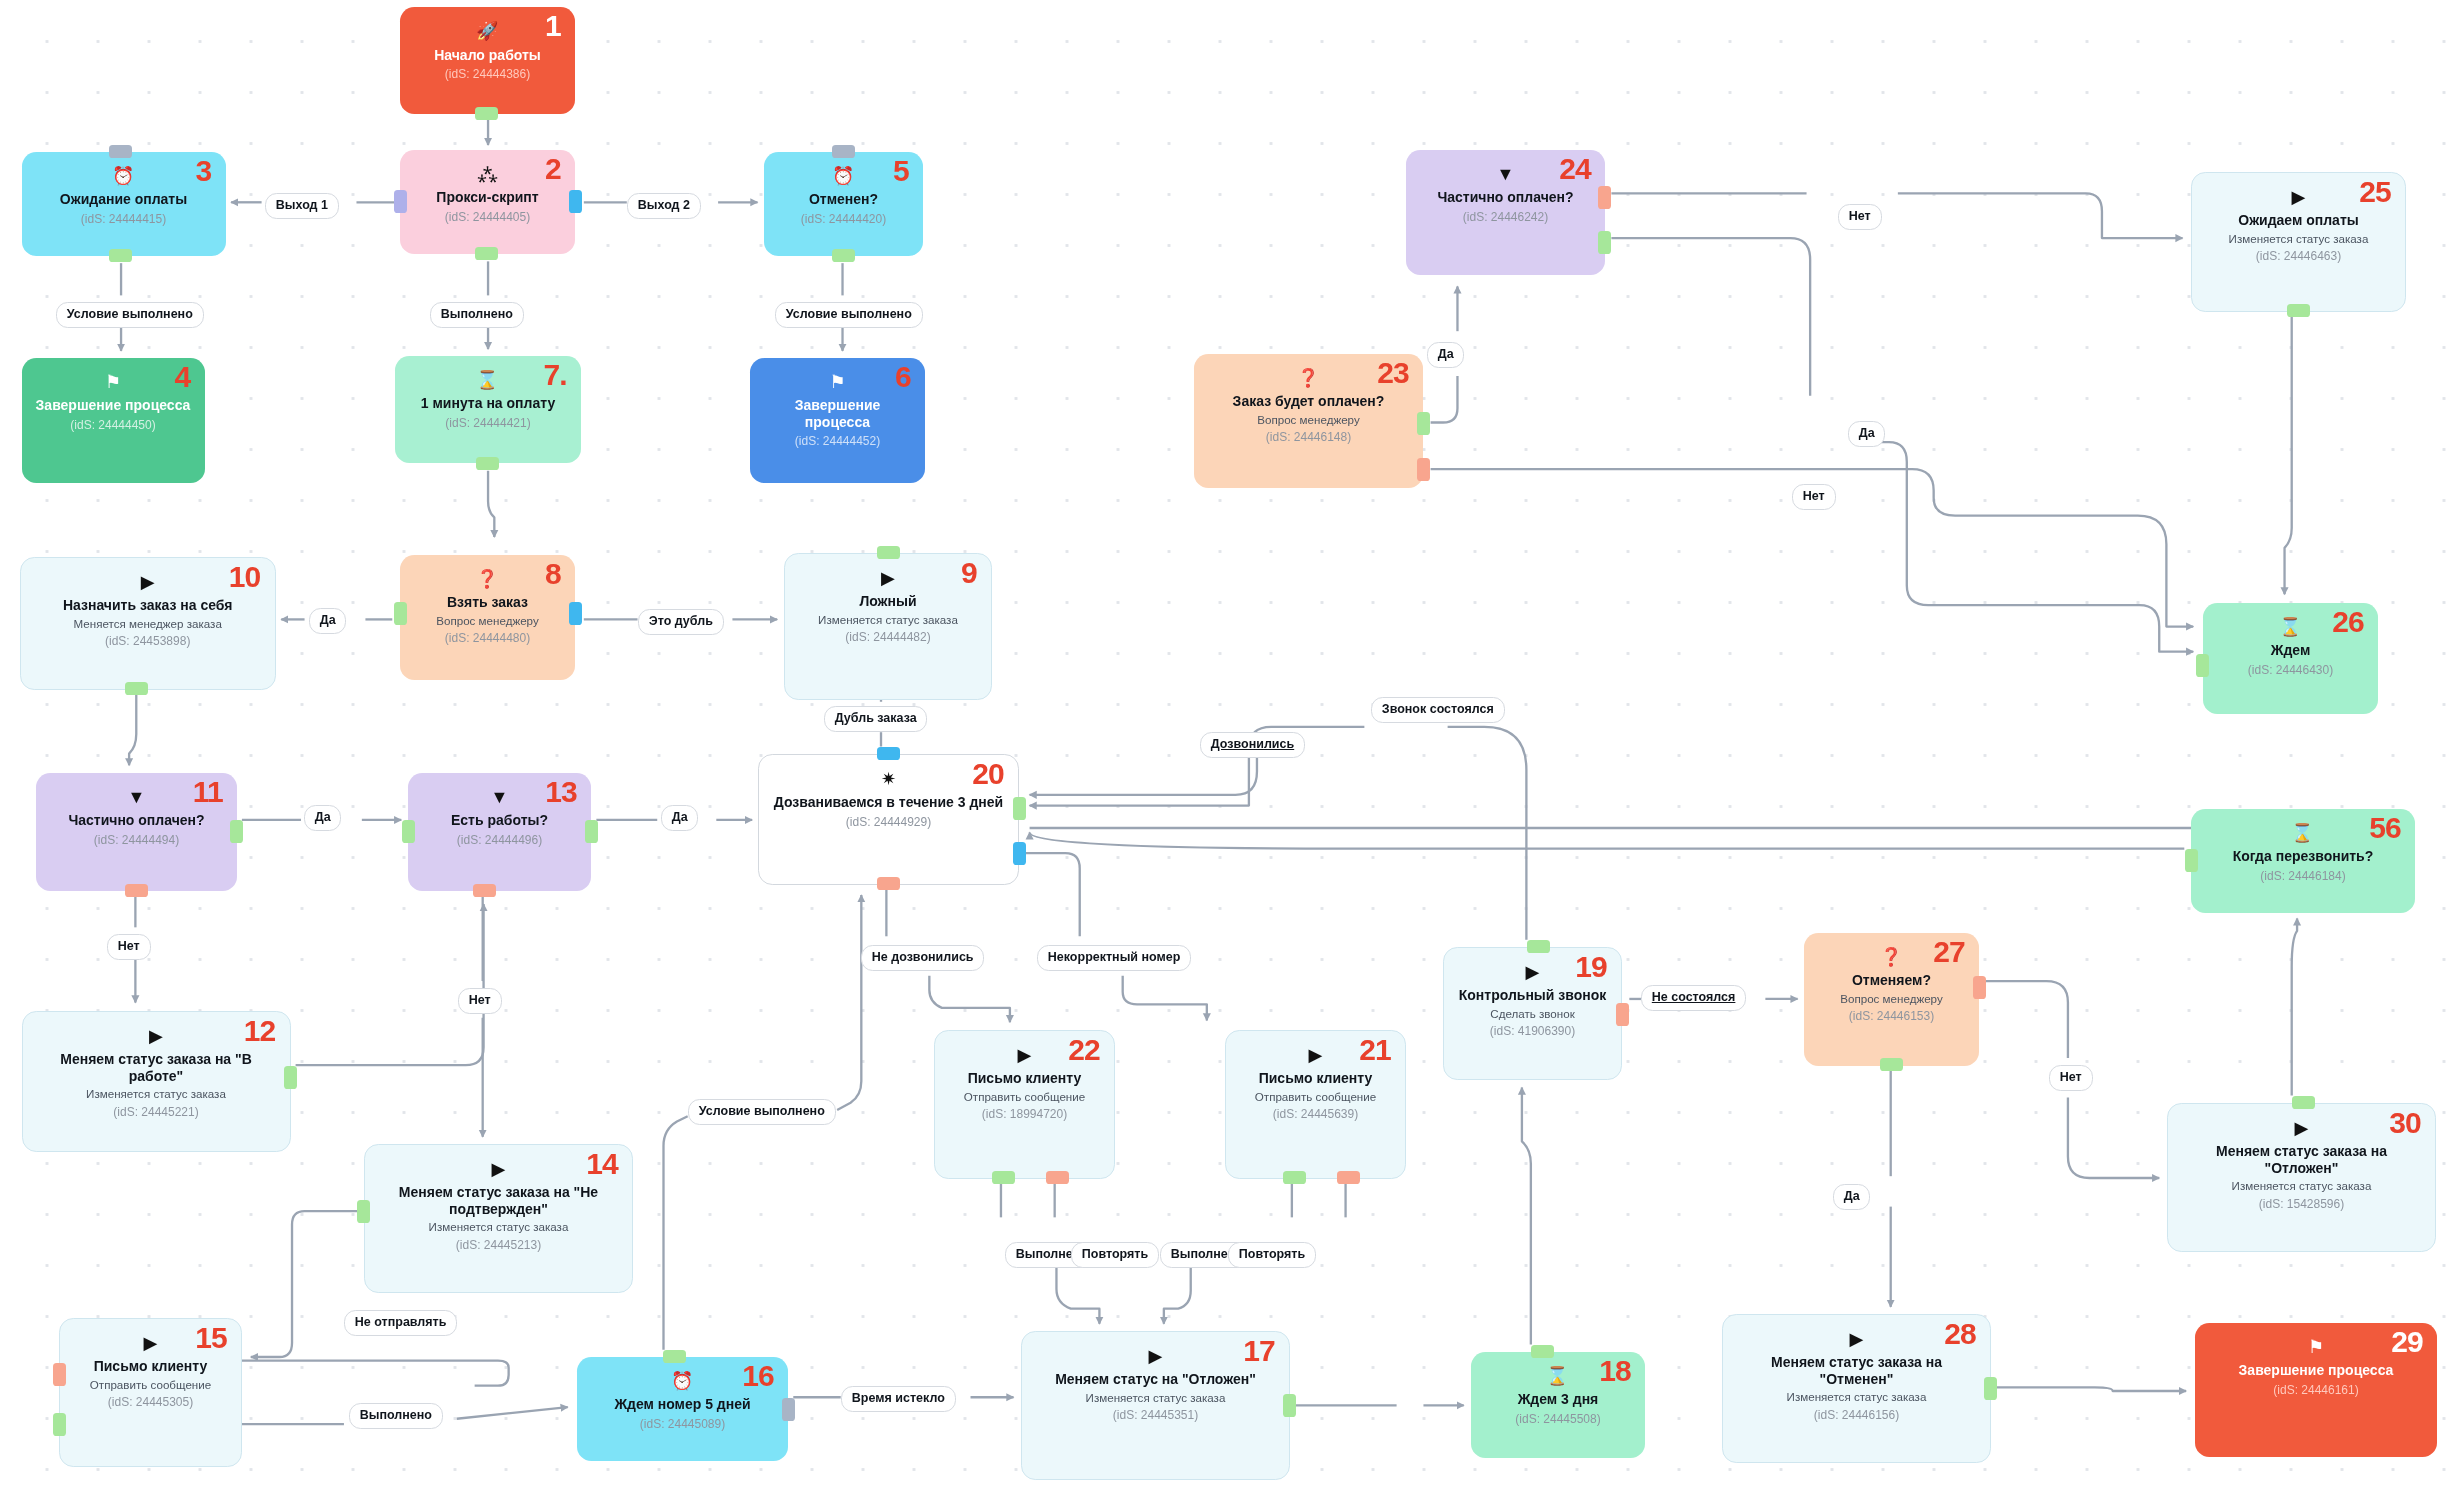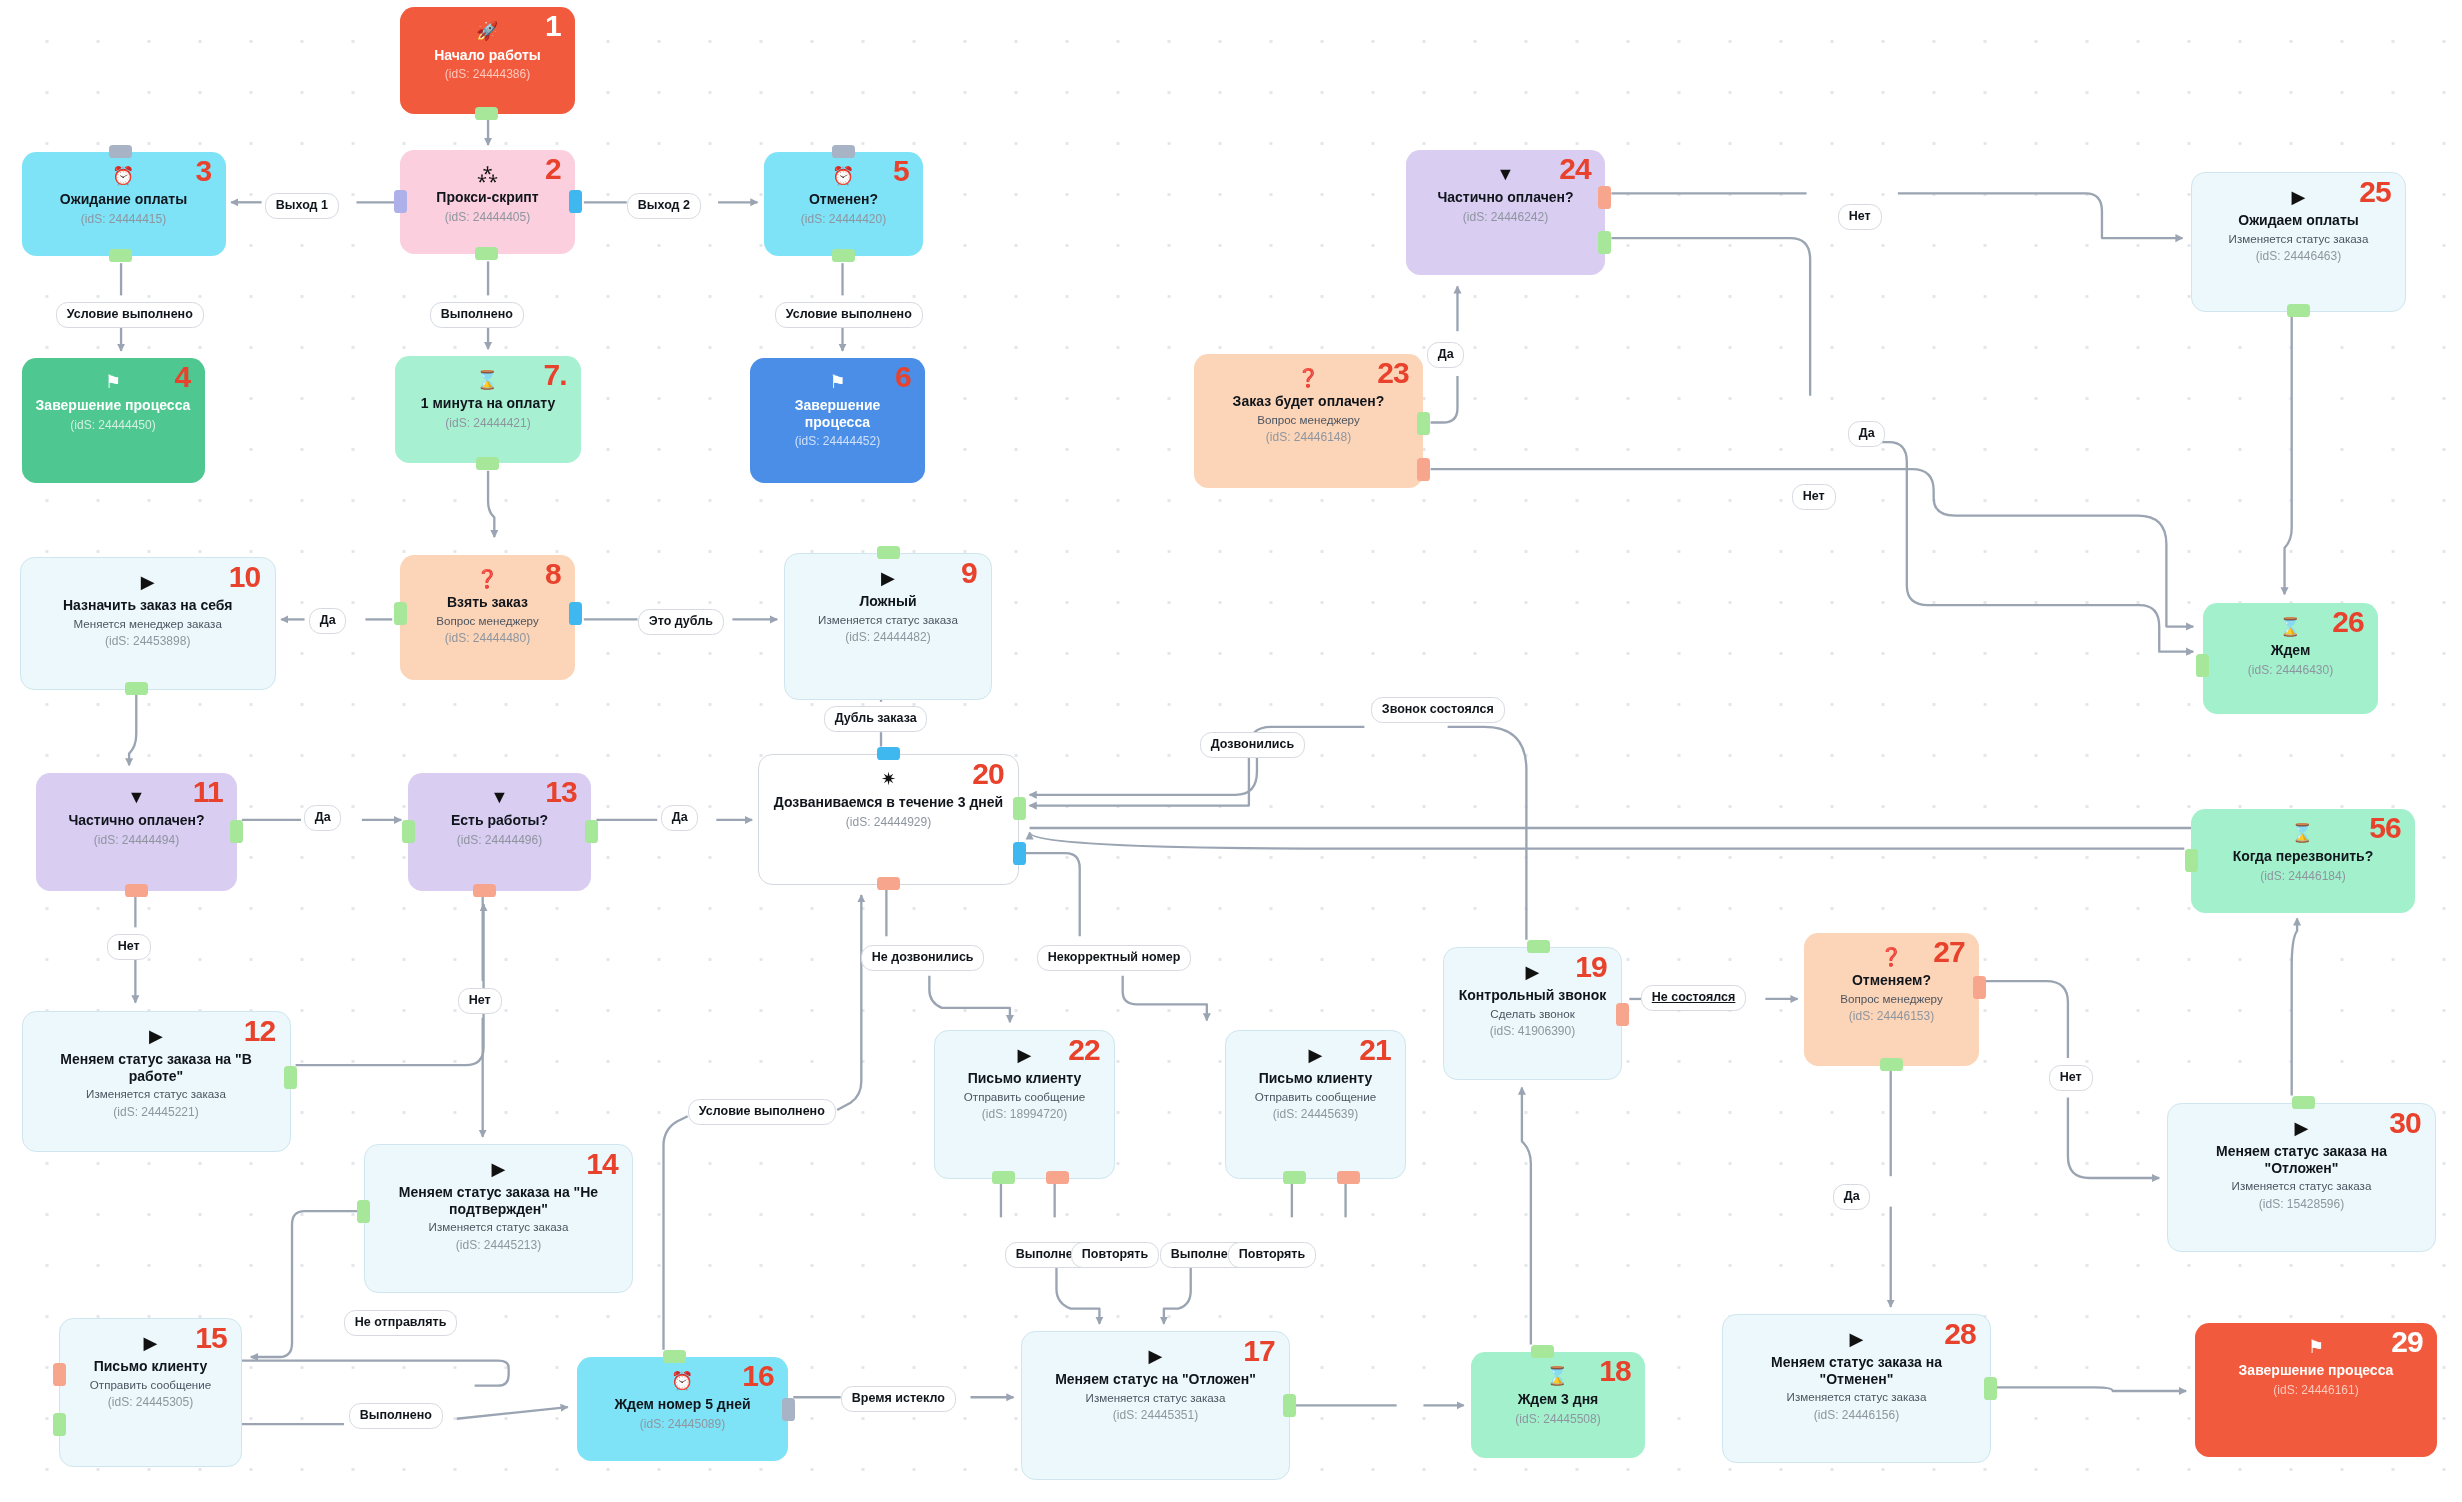--- a/index.html
+++ b/index.html
@@ -588,21 +588,21 @@
       <div class="elabel" style="left: 309px; top: 608px;">Да</div>
       <div class="elabel" style="left: 638px; top: 609px;">Это дубль</div>
       <div class="elabel" style="left: 824px; top: 706px;">Дубль заказа</div>
       <div class="elabel" style="left: 304px; top: 805px;">Да</div>
       <div class="elabel" style="left: 661px; top: 805px;">Да</div>
       <div class="elabel" style="left: 107px; top: 934px;">Нет</div>
       <div class="elabel" style="left: 458px; top: 988px;">Нет</div>
       <div class="elabel" style="left: 688px; top: 1099px;">Условие выполнено</div>
       <div class="elabel" style="left: 861px; top: 945px;">Не дозвонились</div>
       <div class="elabel" style="left: 1037px; top: 945px;">Некорректный номер</div>
-      <div class="elabel" style="left: 1200px; top: 732px;">Дозвонились</div>
+      <div class="elabel" style="left: 1200px; top: 732px; text-decoration: underline;">Дозвонились</div>
       <div class="elabel" style="left: 1371px; top: 697px;">Звонок состоялся</div>
       <div class="elabel" style="left: 1427px; top: 342px;">Да</div>
       <div class="elabel" style="left: 1838px; top: 204px;">Нет</div>
       <div class="elabel" style="left: 1848px; top: 421px;">Да</div>
       <div class="elabel" style="left: 1792px; top: 484px;">Нет</div>
       <div class="elabel" style="left: 1641px; top: 985px; text-decoration: underline;">Не состоялся</div>
       <div class="elabel" style="left: 2049px; top: 1065px;">Нет</div>
       <div class="elabel" style="left: 1833px; top: 1184px;">Да</div>
       <div class="elabel" style="left: 344px; top: 1310px;">Не отправлять</div>
       <div class="elabel" style="left: 349px; top: 1403px;">Выполнено</div>

